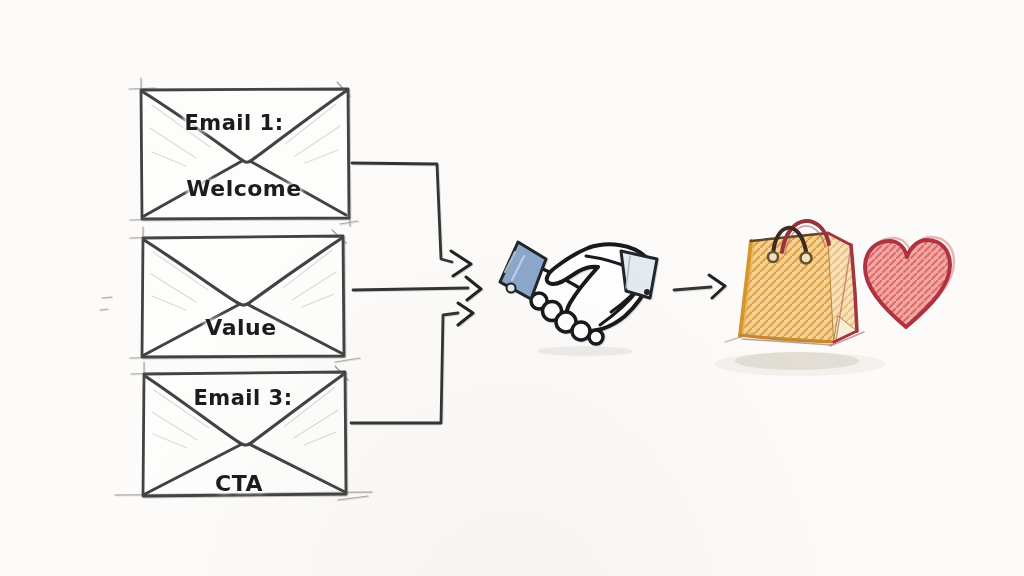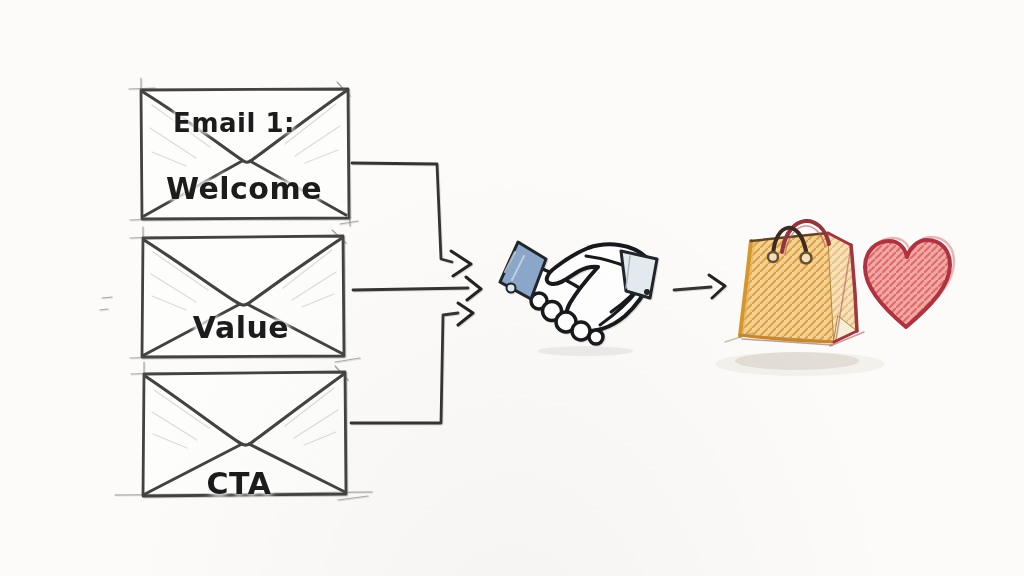--- a/index.html
+++ b/index.html
@@ -14,22 +14,22 @@
   }
   svg.art{position:absolute;left:0;top:0;}
   .pencil{filter:drop-shadow(1.6px 1.4px 0 rgba(70,70,70,0.28));}
   .ink{filter:drop-shadow(1.2px 1.2px 0 rgba(40,40,40,0.15));}
   .label{
     position:absolute;transform:translate(-50%,-50%);
     font-weight:bold;color:#1c1c1c;white-space:nowrap;z-index:3;
     text-shadow:0 0 5px #fdfdfc,0 0 6px #fdfdfc,0 0 8px #fdfdfc;
     letter-spacing:0.5px;
   }
-  .t{font-size:26px;}
-  .s{font-size:30px;}
+  .t{font-size:21px;}
+  .s{font-size:22px;}
 </style>
 </head>
 <body>
 
 <div class="stage">
 
   <svg class="art" width="1024" height="576" viewBox="0 0 1024 576">
     <defs>
       <pattern id="bagHatch" width="8" height="8" patternUnits="userSpaceOnUse">
         <rect width="8" height="8" fill="#f5d493"></rect>
@@ -199,15 +199,16 @@
       <path d="M906,327 C880,305 865,286 865,267 C865,251 876,241 889,241 C899,241 905,248 907,257
                C910,248 917,240 927,240 C941,240 950,250 950,265 C950,285 932,305 906,327 Z" fill="url(#heartHatch)" stroke="#ae3240" stroke-width="4"></path>
     </g>
   </svg>
 
   <div class="label t" style="left:234px;top:123px">Email 1:</div>
   <div class="label s" style="left:244px;top:188px">Welcome</div>
 
   <div class="label s" style="left:241px;top:327px">Value</div>
 
+  <div class="label t" style="left:243px;top:398px">Email 3:</div>
   <div class="label s" style="left:239px;top:483px">CTA</div>
 
 </div>
 
 </body></html>

